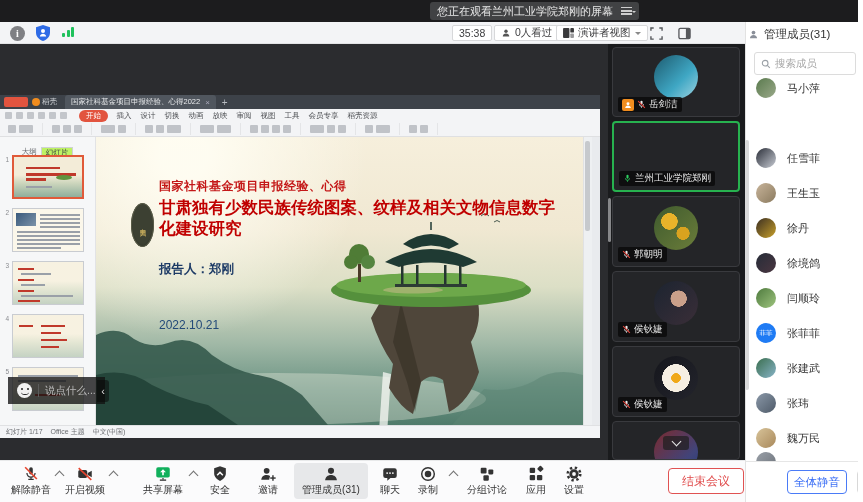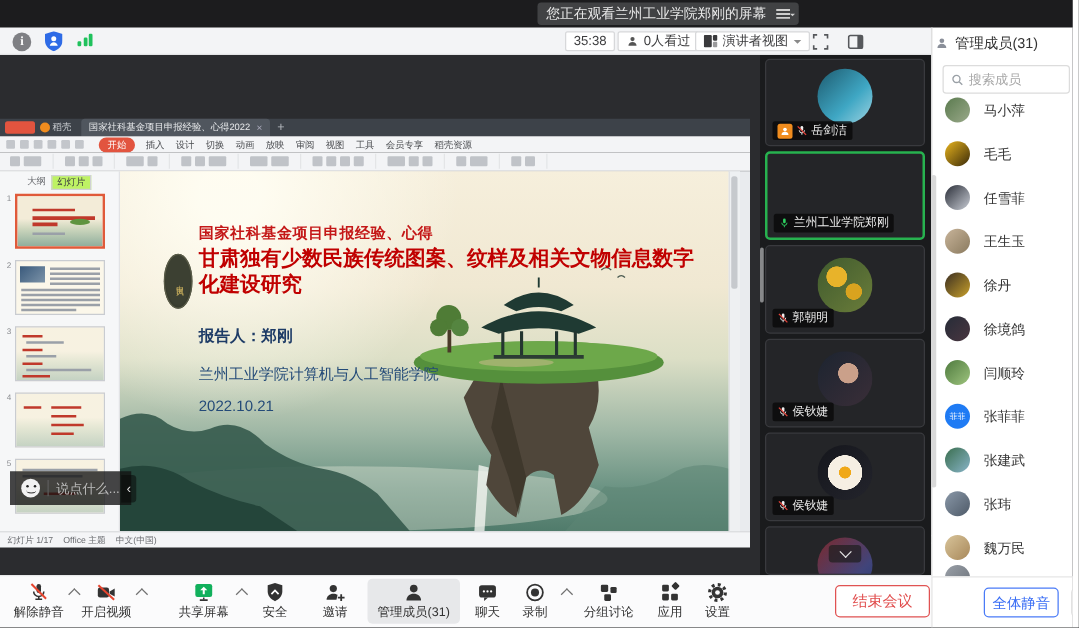--- a/index.html
+++ b/index.html
@@ -52,21 +52,21 @@
   .mini-q:after{content:"";position:absolute;right:-2px;bottom:-2px;width:3px;height:1px;background:#7a7c80;transform:rotate(45deg)}
 
   .wps-ribbtns{left:0;top:122px;width:600px;height:15px;background:#f3f4f6;border-bottom:1px solid #dfe0e2;
     display:flex;align-items:center;gap:9px;padding-left:8px}
   .rgrp{display:flex;gap:3px;align-items:center;border-right:1px solid #e4e5e7;padding-right:9px;height:12px}
   .rgrp i{width:8px;height:8px;background:#c0c3c8;border-radius:1px;display:block}
   .rgrp i.w{width:14px}
 
   .wps-content{left:0;top:137px;width:600px;height:288px;background:#e9ebee}
   .wps-sidebar{left:0;top:137px;width:96px;height:288px;background:#f6f7f8;border-right:1px solid #e2e3e5}
-  .sb-tabs{display:flex;justify-content:center;gap:4px;margin-top:3px;font-size:7.5px;color:#6a6c70}
+  .sb-tabs{display:flex;justify-content:center;gap:4px;margin-top:10px;font-size:7.5px;color:#6a6c70}
   .sb-tab-active{background:#bef264;border:1px solid #cfd1d4;border-radius:0;padding:0 4px;color:#3a3c40}
   .thumb-row{position:absolute;left:3px;display:flex;gap:3px;align-items:flex-start}
   .thumb-num{font-size:6.5px;color:#8a8c90;margin-top:1px;width:6px;text-align:right}
   .thumb{width:72px;height:44px;background:#fbf7ea;border:1px solid #c9ccd1;position:relative;overflow:hidden}
   .thumb.sel{border:2px solid #e05a3a}
   .t-sky{position:absolute;inset:0;background:linear-gradient(180deg,#f3ecd8 45%,#cdd6bd 65%,#8fae9c 100%)}
   .tl{position:absolute;height:2px;background:#c0392b}
   .gl{position:absolute;height:1.5px;background:#9aa0a8}
   .t-photo{position:absolute;left:3px;top:4px;width:20px;height:13px;background:linear-gradient(135deg,#3a5a7c,#7c93a8)}
   .t-island{position:absolute;right:10px;top:18px;width:16px;height:5px;border-radius:50%;background:#5f9440}
@@ -122,21 +122,21 @@
   .chev-btn{position:absolute;left:50%;top:14px;transform:translateX(-50%);width:26px;height:14px;background:rgba(30,30,30,.72);border-radius:3px;
     display:flex;align-items:center;justify-content:center}
   .chev-btn i{width:7px;height:7px;border-right:1.5px solid #e8e8e8;border-bottom:1.5px solid #e8e8e8;transform:rotate(45deg);margin-top:-3px}
 
   
   .panel{left:745px;top:22px;width:118px;height:480px;background:#fff;border-left:1px solid #e2e2e2}
   .p-scroll{left:745px;top:140px;width:4px;height:250px;background:#d9d9d9;border-radius:2px}
   .p-header{left:748px;top:27px;display:flex;align-items:center;gap:5px;font-size:11.5px;color:#333}
   .p-search{left:754px;top:52px;width:102px;height:23px;border:1px solid #dcdcdc;border-radius:3px;background:#fff;
     display:flex;align-items:center;gap:4px;padding:0 6px}
-  .p-search input{border:none;outline:none;width:70px;font-size:10.5px;color:#444;font-family:Liberation Sans, sans-serif;background:transparent}
+  .p-search input{border:none;outline:none;width:70px;font-size:10.5px;color:#444;font-family:Liberation Serif, serif;background:transparent}
   .p-search input::placeholder{color:#a6a6a6}
   .m-row{left:756px;width:104px;height:20px;display:flex;align-items:center;gap:11px}
   .m-avatar{width:20px;height:20px;border-radius:50%;flex:none;display:flex;align-items:center;justify-content:center}
   .m-avatar span{color:#fff;font-size:6.5px;letter-spacing:0}
   .m-name{font-size:11px;color:#333;white-space:nowrap}
   .p-footer{left:745px;top:461px;width:118px;height:41px;background:#fff;border-top:1px solid #e6e6e6;border-left:1px solid #e2e2e2}
   .btn-muteall{position:absolute;left:41px;top:8px;width:60px;height:24px;border:1px solid #4a7bf7;border-radius:4px;
     color:#3a6ef5;font-size:11.5px;background:#fff;display:flex;align-items:center;justify-content:center}
   .btn-sliver{position:absolute;left:111px;top:8px;width:16px;height:24px;border:1px solid #d8d8d8;border-radius:4px;background:#fff}
 
@@ -396,21 +396,20 @@
         </g>
         <path d="M150,-6 q4,-4 8,0 M163,0 q3,-3 6,0" stroke="#4a5a50" stroke-width="1" fill="none"></path>
       </g>
     </svg>
     <div class="abs seal">
         <span>中国风</span>
       </div>
     <div class="abs slide-title">甘肃独有少数民族传统图案、纹样及相关文物信息数字化建设研究</div>
     <div class="abs slide-kicker">国家社科基金项目申报经验、心得</div>
     <div class="abs slide-presenter">报告人：郑刚</div>
-    <div class="abs slide-org">兰州工业学院计算机与人工智能学院</div>
     <div class="abs slide-date">2022.10.21</div>
   </div>
 
   <div class="abs wps-vscroll"></div>
   <div class="abs wps-vthumb"></div>
 
   <div class="abs wps-statusbar">
     <span>幻灯片 1/17</span>
     <span>Office 主题</span>
     <span>中文(中国)</span>
@@ -532,24 +531,20 @@
         <circle cx="5" cy="5" r="3.4" fill="none" stroke="#9aa0a6" stroke-width="1.3"></circle>
         <line x1="7.6" y1="7.6" x2="10.6" y2="10.6" stroke="#9aa0a6" stroke-width="1.3"></line>
       </svg>
     <input placeholder="搜索成员" style="">
   </div>
 
   <div class="abs m-row" style="top:78px">
     <span class="m-avatar" style=";background:linear-gradient(135deg,#5a7a4e,#9aa98a)"></span>
     <span class="m-name">马小萍</span>
   </div>
-  <div class="abs m-row" style="top:113px">
-    <span class="m-avatar" style=";background:linear-gradient(135deg,#e8b41e,#3a2a08)"></span>
-    <span class="m-name">毛毛</span>
-  </div>
   <div class="abs m-row" style="top:148px">
     <span class="m-avatar" style=";background:linear-gradient(135deg,#2a2e38,#c8ccd4)"></span>
     <span class="m-name">任雪菲</span>
   </div>
   <div class="abs m-row" style="top:183px">
     <span class="m-avatar" style=";background:linear-gradient(135deg,#c8b49a,#8a7a5e)"></span>
     <span class="m-name">王生玉</span>
   </div>
   <div class="abs m-row" style="top:218px">
     <span class="m-avatar" style=";background:linear-gradient(135deg,#3a2e22,#c8a02a)"></span>

